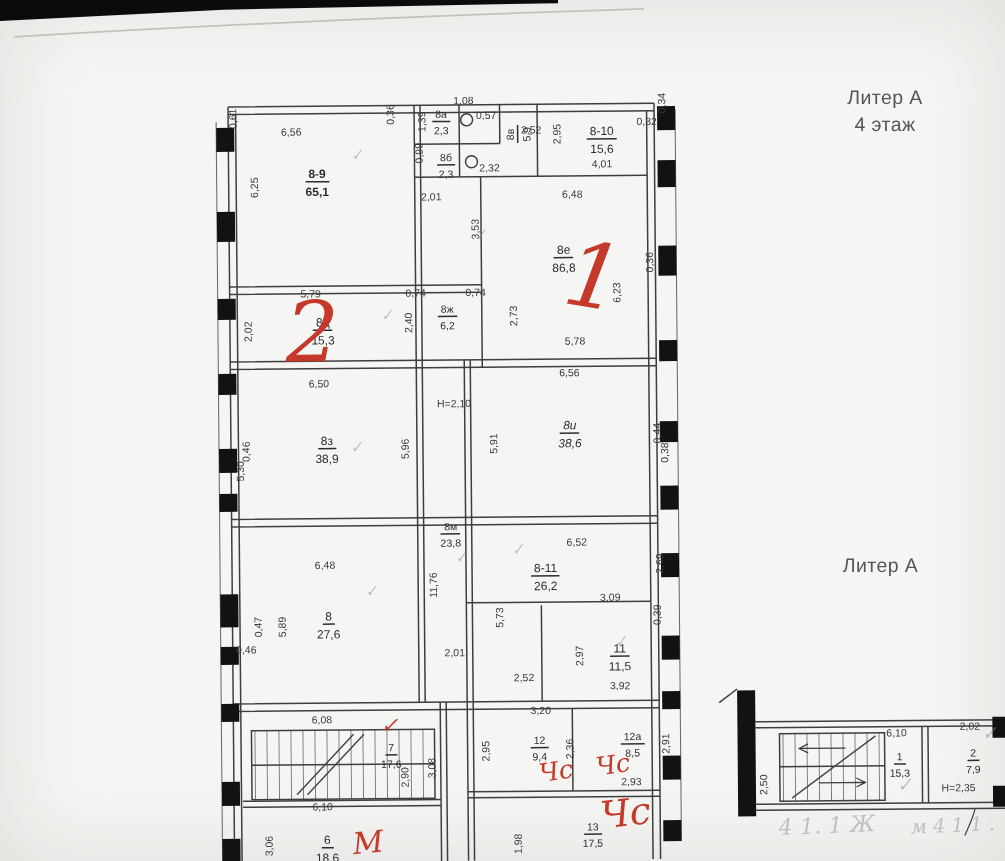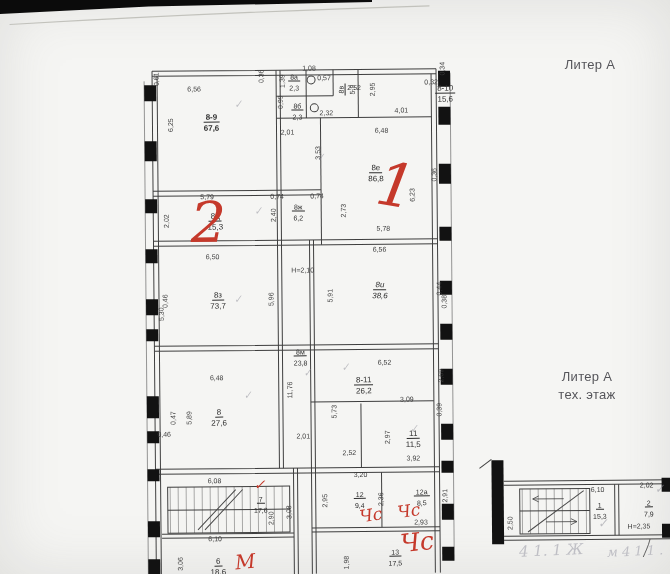--- a/index.html
+++ b/index.html
@@ -182,29 +182,29 @@
         <span class="dim" style="left: 359px; top: 475px;">3,20</span>
         <span class="dim v" style="left: 323px; top: 501px;">2,95</span>
         <span class="dim v" style="left: 379px; top: 500px;">2,36</span>
         <span class="dim v" style="left: 443px; top: 497px;">2,91</span>
         <span class="dim" style="left: 419px; top: 523px;">2,93</span>
         <span class="dim v" style="left: 344px; top: 563px;">1,98</span>
         <span class="dim" style="left: 596px; top: 492px;">6,10</span>
         <span class="dim v" style="left: 508px; top: 525px;">2,50</span>
         <span class="dim" style="left: 645px; top: 488px;">2,02</span>
         <span class="dim" style="left: 637px; top: 529px;">Н=2,35</span>
-        <div class="room" style="left: 213px; top: 119px; font-weight: bold;"><span class="rn">8-9</span><span class="ra">67,6</span></div>
+        <div class="room" style="left: 213px; top: 119px; font-weight: bold;"><span class="rn">8-9</span><span class="ra">65,1</span></div>
         <div class="room s" style="left: 296px; top: 79px;"><span class="rn">8а</span><span class="ra">2,3</span></div>
         <div class="room s" style="left: 299px; top: 108px;"><span class="rn">8б</span><span class="ra">2,3</span></div>
         <div class="room s v" style="left: 345px; top: 90px;"><span class="rn">8в</span><span class="ra">5,9</span></div>
-        <div class="room" style="left: 403px; top: 92px; margin-left: 44px;"><span class="rn">8-10</span><span class="ra">15,6</span></div>
+        <div class="room" style="left: 403px; top: 92px;"><span class="rn">8-10</span><span class="ra">15,6</span></div>
         <div class="room" style="left: 377px; top: 171px;"><span class="rn">8е</span><span class="ra">86,8</span></div>
         <div class="room" style="left: 216px; top: 218px;"><span class="rn">8д</span><span class="ra">15,3</span></div>
         <div class="room s" style="left: 299px; top: 209px;"><span class="rn">8ж</span><span class="ra">6,2</span></div>
-        <div class="room" style="left: 218px; top: 297px;"><span class="rn">8з</span><span class="ra">73,7</span></div>
+        <div class="room" style="left: 218px; top: 297px;"><span class="rn">8з</span><span class="ra">38,9</span></div>
         <div class="room" style="left: 380px; top: 288px; font-style: italic;"><span class="rn">8и</span><span class="ra">38,6</span></div>
         <div class="room s" style="left: 300px; top: 354px;"><span class="rn">8м</span><span class="ra">23,8</span></div>
         <div class="room" style="left: 218px; top: 414px;"><span class="rn">8</span><span class="ra">27,6</span></div>
         <div class="room" style="left: 363px; top: 383px;"><span class="rn">8-11</span><span class="ra">26,2</span></div>
         <div class="room" style="left: 412px; top: 437px;"><span class="rn">11</span><span class="ra">11,5</span></div>
         <div class="room s" style="left: 259px; top: 501px;"><span class="rn">7</span><span class="ra">17,6</span></div>
         <div class="room" style="left: 216px; top: 563px;"><span class="rn">6</span><span class="ra">18,6</span></div>
         <div class="room s" style="left: 358px; top: 497px;"><span class="rn">12</span><span class="ra">9,4</span></div>
         <div class="room s" style="left: 420px; top: 495px;"><span class="rn">12а</span><span class="ra">8,5</span></div>
         <div class="room s" style="left: 393px; top: 555px;"><span class="rn">13</span><span class="ra">17,5</span></div>
@@ -227,18 +227,18 @@
         <span class="note" style="font-size: 10px; color: rgb(143, 143, 153); transform: translate(-50%, -50%) rotate(-10deg); opacity: 0.55; left: 413px; top: 430px;">✓</span>
         <span class="note" style="font-size: 12px; color: rgb(143, 143, 153); transform: translate(-50%, -50%) rotate(-5deg); opacity: 0.55; left: 601px; top: 526px;">✓</span>
         <span class="note" style="font-size: 12px; color: rgb(143, 143, 153); transform: translate(-50%, -50%) rotate(-5deg); opacity: 0.55; left: 658px; top: 492px;">✓</span>
         <span class="note" style="font-size: 15px; color: rgb(166, 166, 176); transform: translate(-50%, -50%) rotate(-2deg); opacity: 0.65; left: 549px; top: 553px;">4 1. 1 Ж</span>
         <span class="note" style="font-size: 13px; color: rgb(166, 166, 176); transform: translate(-50%, -50%) rotate(-2deg); opacity: 0.65; left: 633px; top: 554px;">м 4 1 1 .</span>
       </div>
   </div>
 
   <div class="floor-label" id="fl0">
     <div>Литер А</div>
+    <div>4 этаж</div>
   </div>
   <div class="floor-label" id="fl1">
     <div>Литер А</div>
-    <div>тех. этаж</div>
   </div>
 </div>
 
 </body></html>

